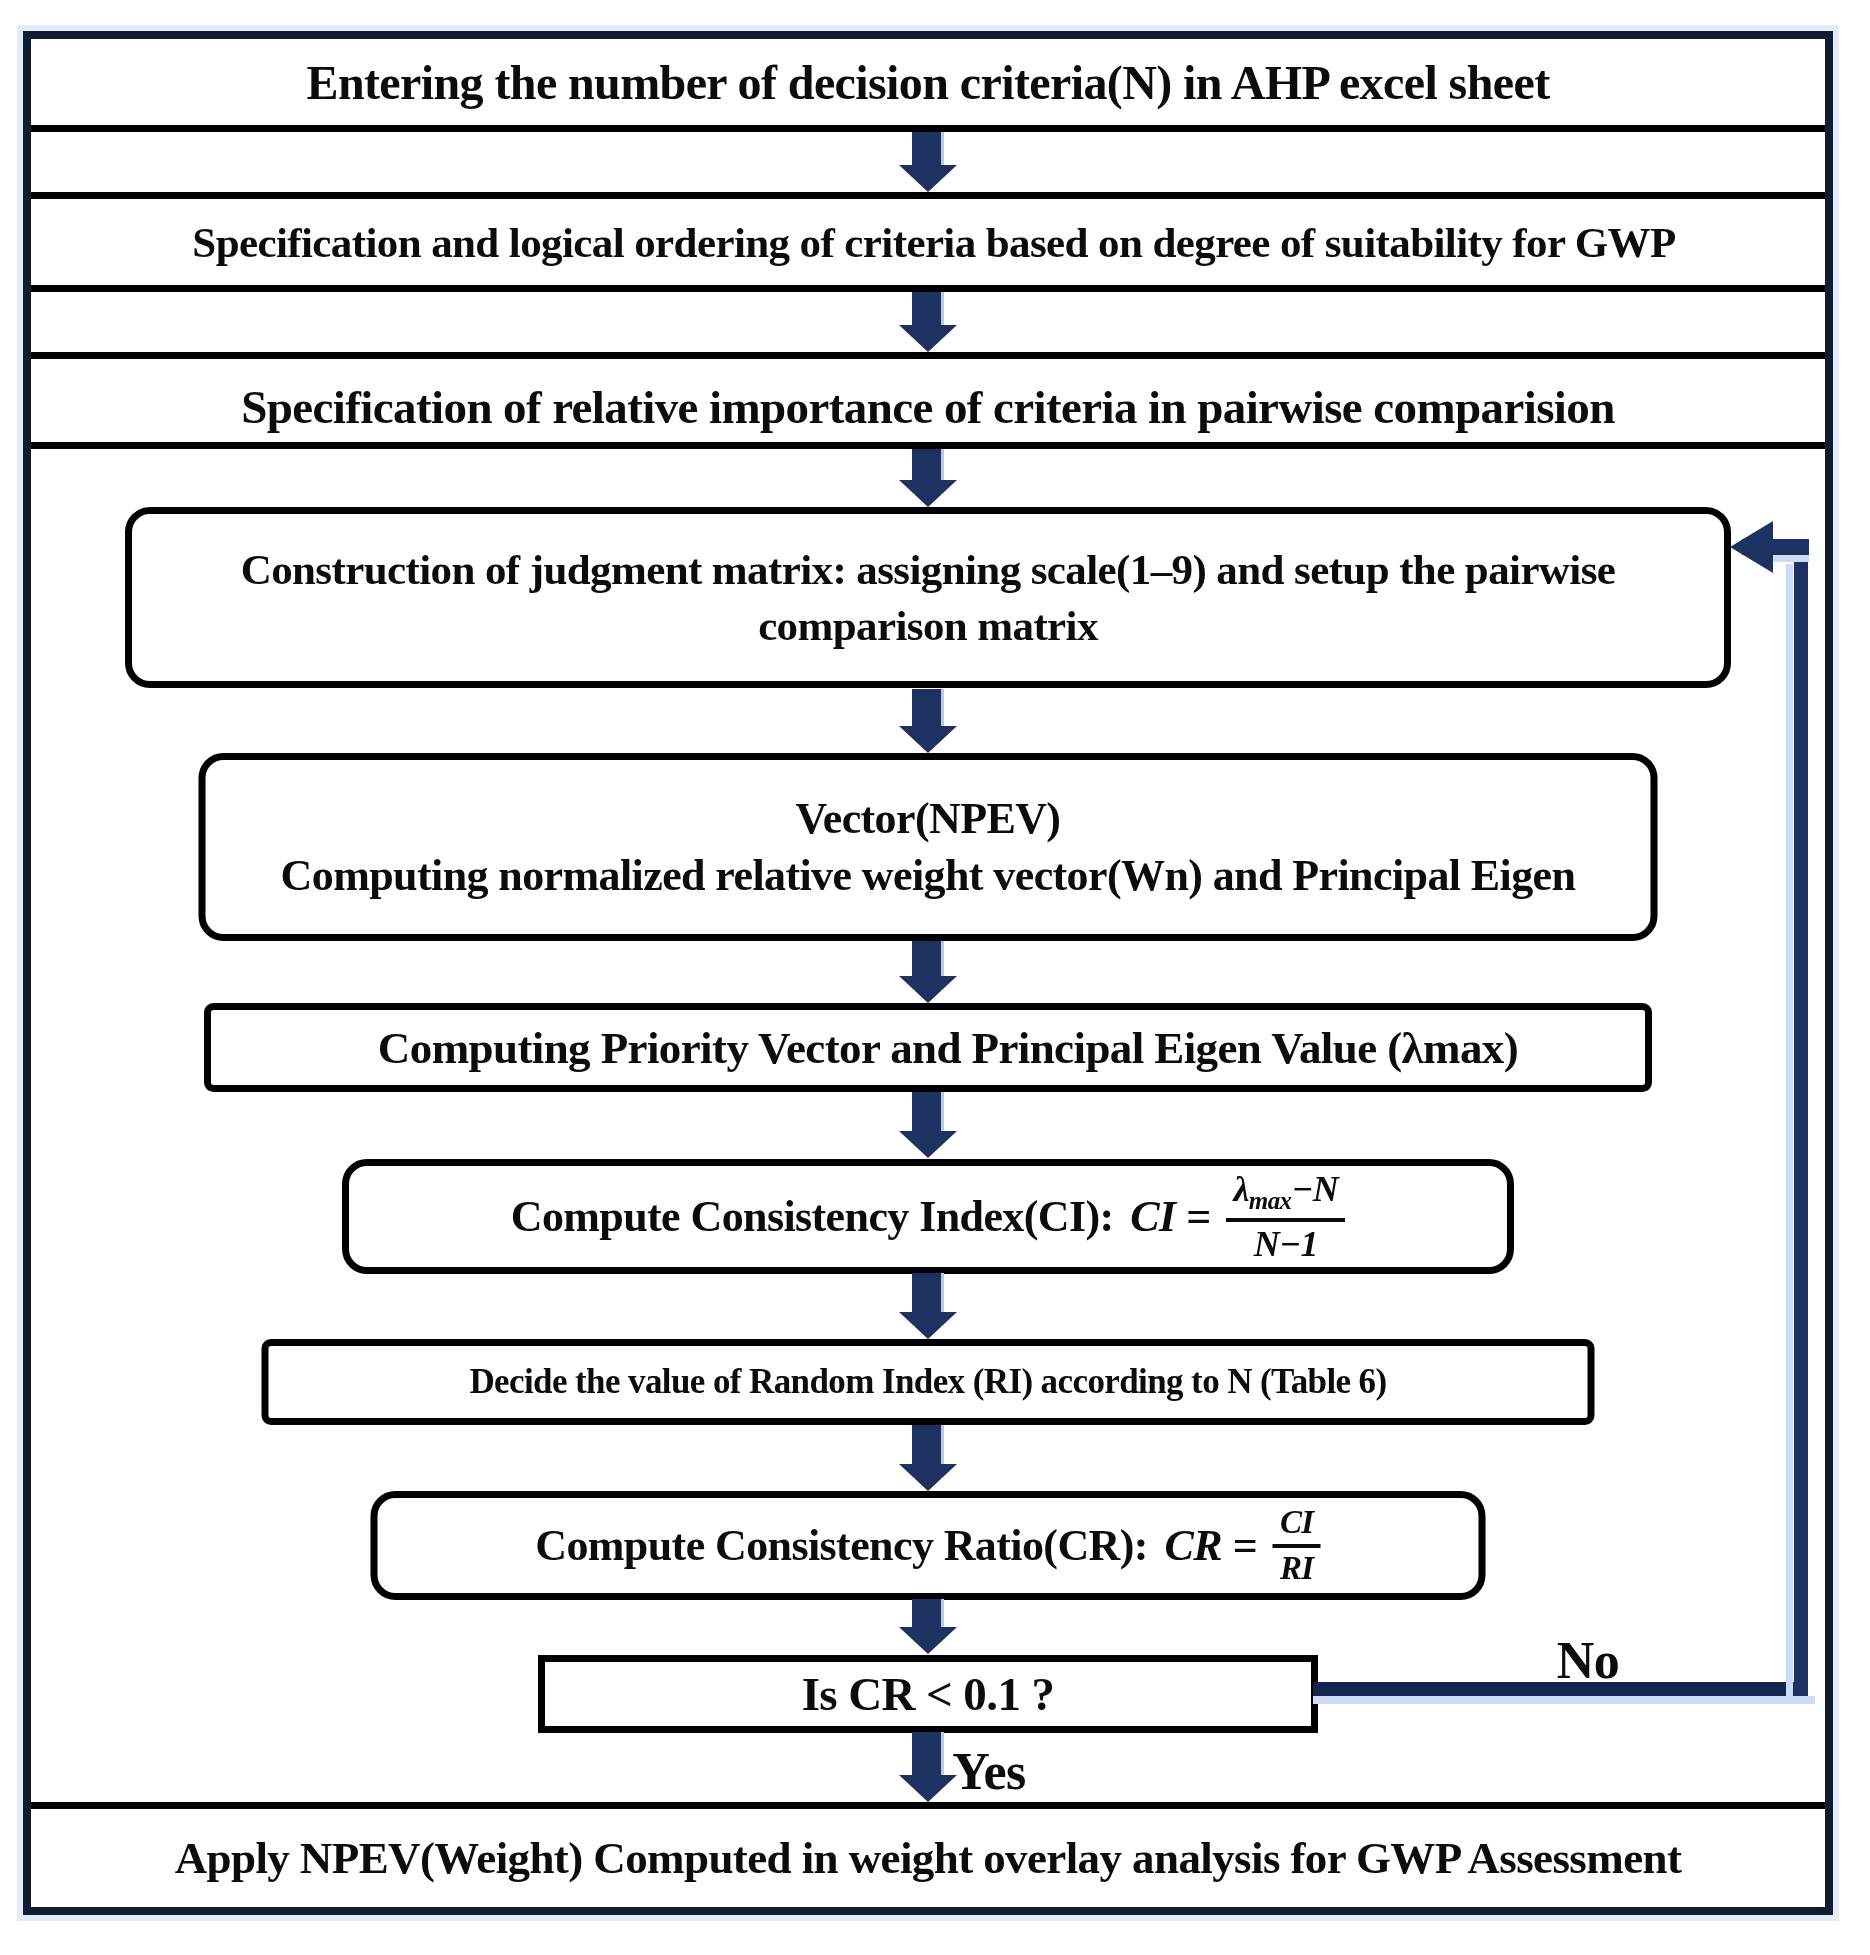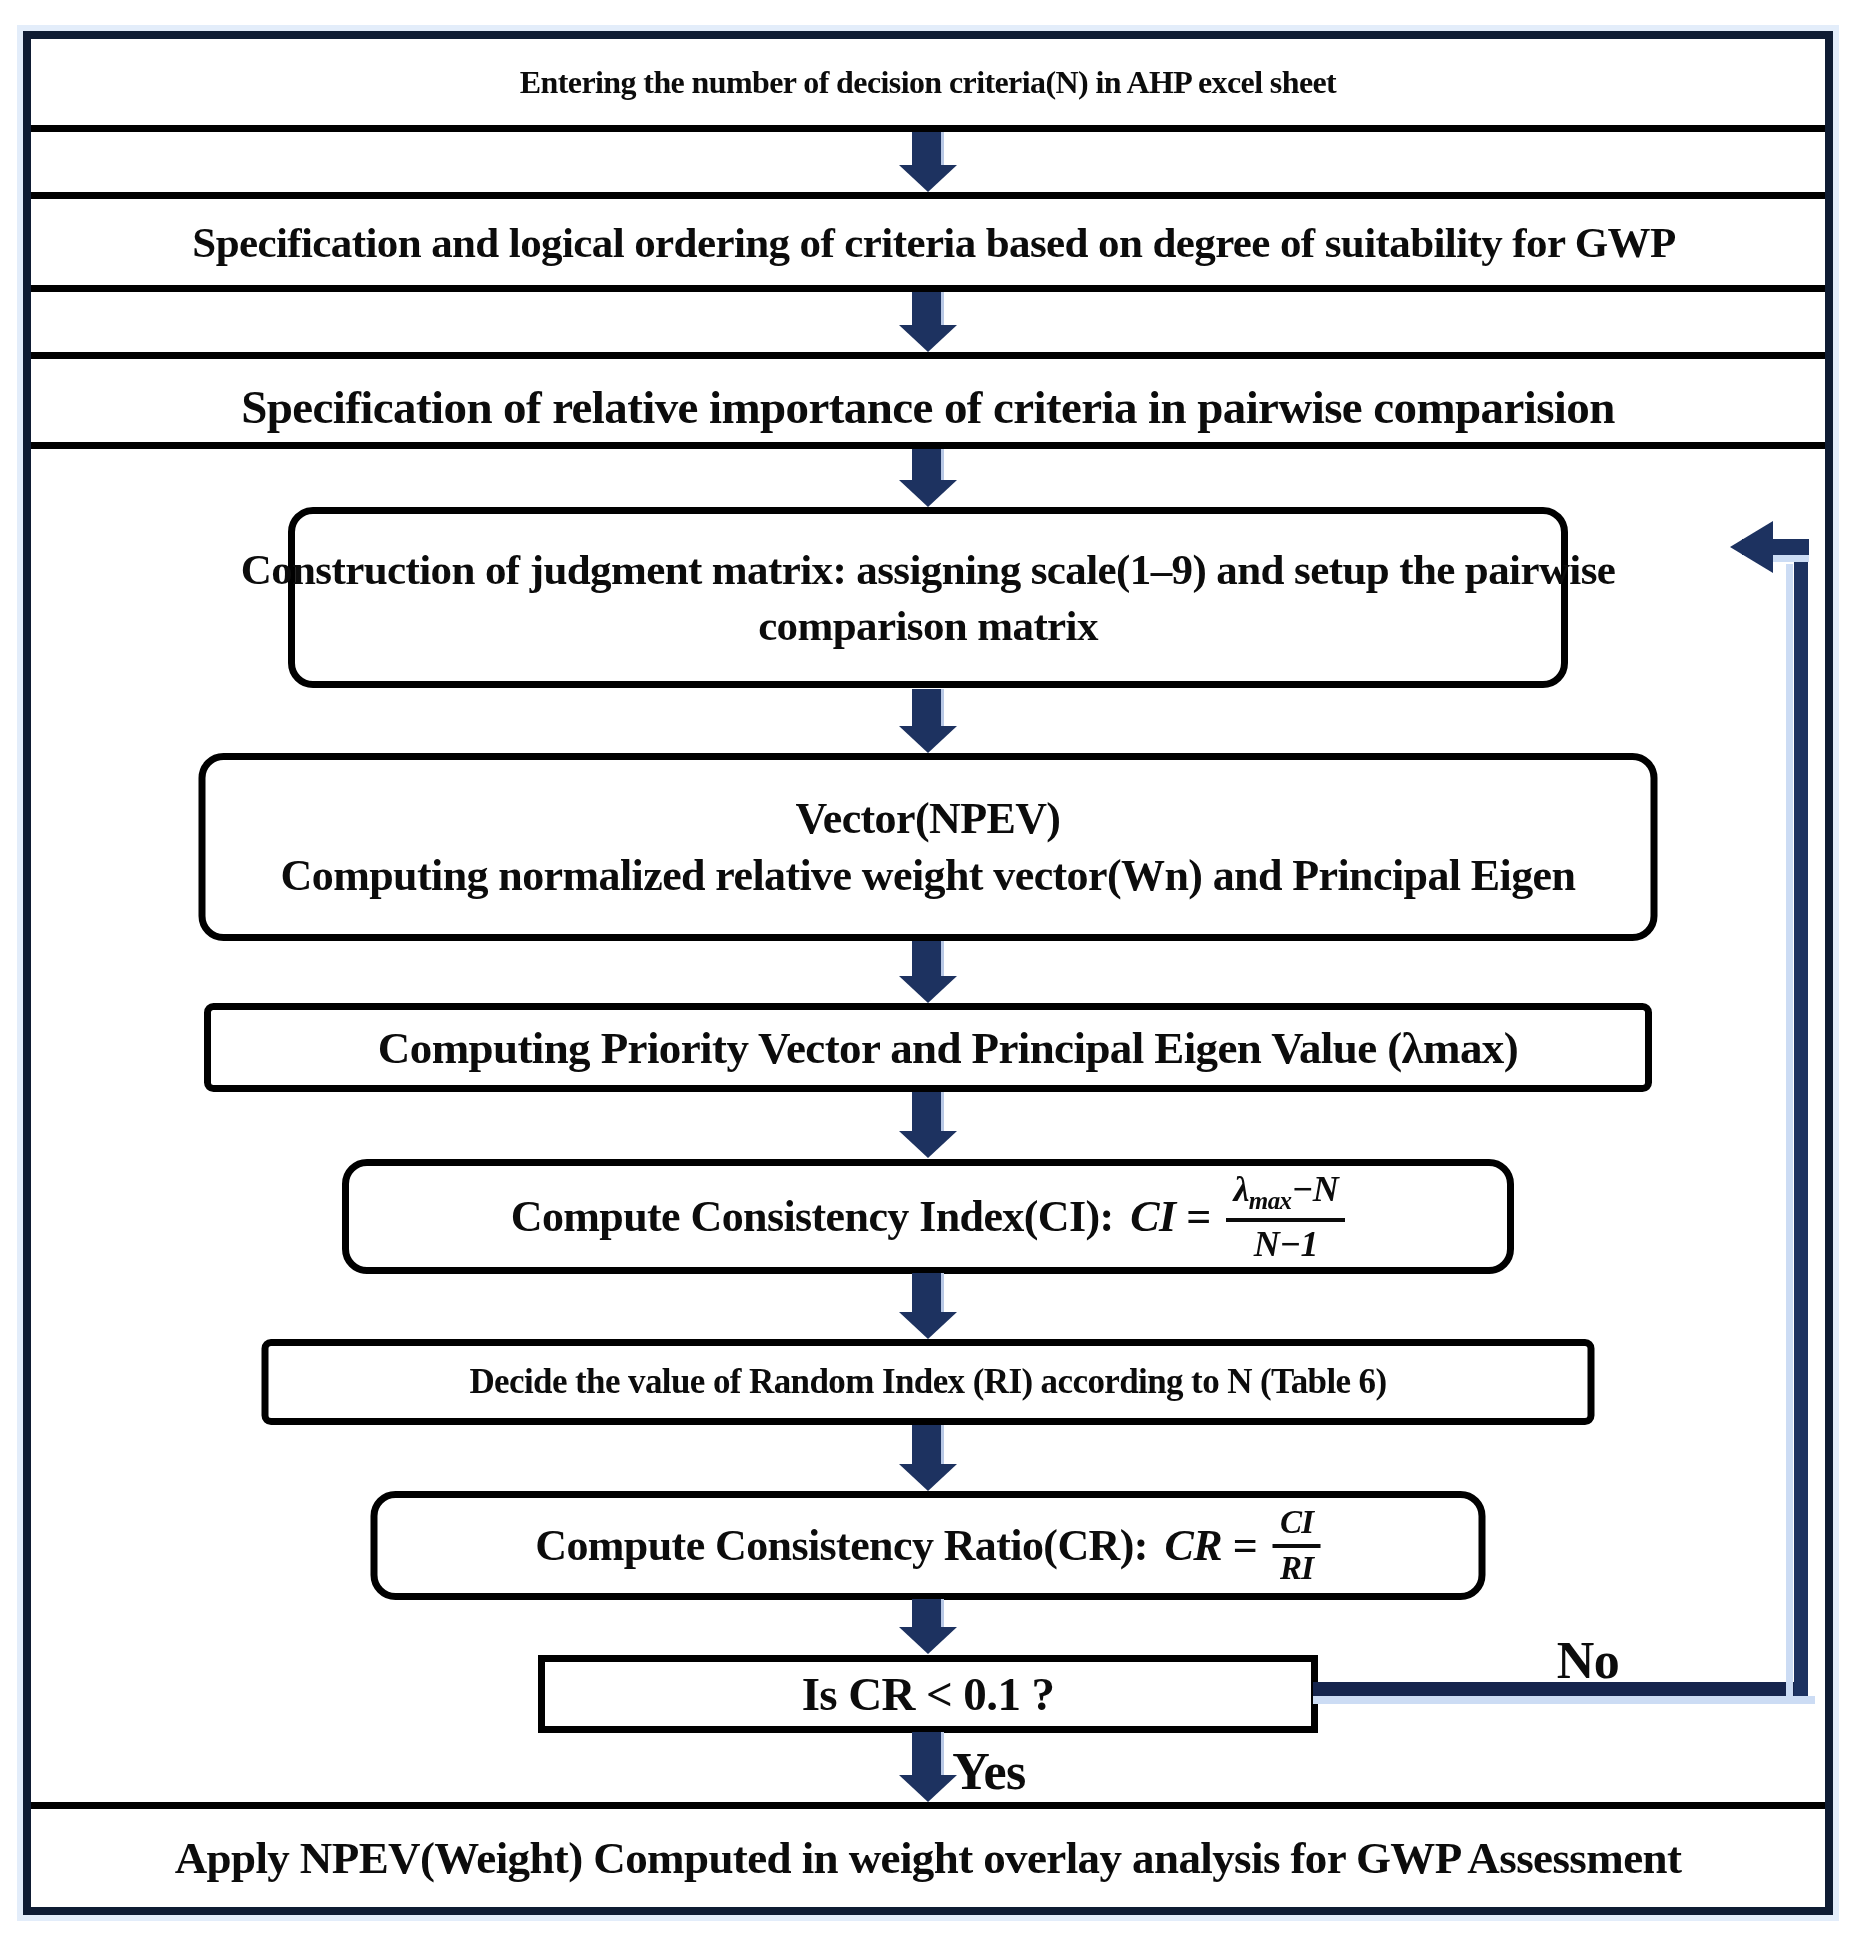--- a/index.html
+++ b/index.html
@@ -49,21 +49,21 @@
     display:flex;align-items:center;justify-content:center;
   }
   .formula-row{display:flex;align-items:center;justify-content:center;}
   .f-label{font-size:44px;font-weight:bold;}
   .f-var{font-size:44px;font-weight:bold;font-style:italic;margin:0 10.7px 0 16.7px;}
   .f-eq{font-size:44px;font-weight:bold;margin-right:15.5px;}
   .frac{display:inline-flex;flex-direction:column;align-items:center;font-style:italic;font-weight:bold;}
   .frac .num{font-size:36px;border-bottom:4.2px solid #0c0c0c;padding:0 7.2px 4.8px 7.2px;line-height:1;}
   .frac .den{font-size:36px;padding-top:4.8px;line-height:1;}
   .frac .sub{font-size:25px;font-style:italic;vertical-align:-8.4px;}
-  .fz1{font-size:32px;} .fz2{font-size:43px;margin-left:6px;} .fz3{font-size:47px;}
+  .fz1{font-size:48px;} .fz2{font-size:43px;margin-left:6px;} .fz3{font-size:47px;}
   .fz4{font-size:43px;line-height:1.3;} .fz5{font-size:44px;line-height:1.3;}
   .fz6{font-size:45px;padding-left:40px;} .fz8{font-size:35px;} .fz10{font-size:47px;} .fz11{font-size:45px;border-radius:9px;}
 </style>
 </head>
 <body>
 
 <div class="frame">
 
   <div class="band-text fz1" style="top:0;height:86px;">
     <span>Entering the number of decision criteria(N) in AHP excel sheet</span>
@@ -90,21 +90,21 @@
   <div class="band-text fz3" style="top:326px;height:84px;">
     <span>Specification of relative importance of criteria in pairwise comparision</span>
   </div>
   <div class="sep" style="top:403px;"></div>
 
   <div class="arrow" style="top:410px;height:58px;">
     <div class="shaft"></div>
     <div class="head"></div>
   </div>
 
-  <div class="node round fz4" style="top:468px;width:1280px;height:181px;text-align:center;">
+  <div class="node round fz4" style="top:468px;width:1606px;height:181px;text-align:center;">
     <span>Construction of judgment matrix: assigning scale(1–9) and setup the pairwise</span>
     <span>comparison matrix</span>
   </div>
 
   <div class="arrow" style="top:650px;height:64px;">
     <div class="shaft"></div>
     <div class="head"></div>
   </div>
 
   <div class="node round fz5" style="top:714px;width:1459px;height:188px;">

